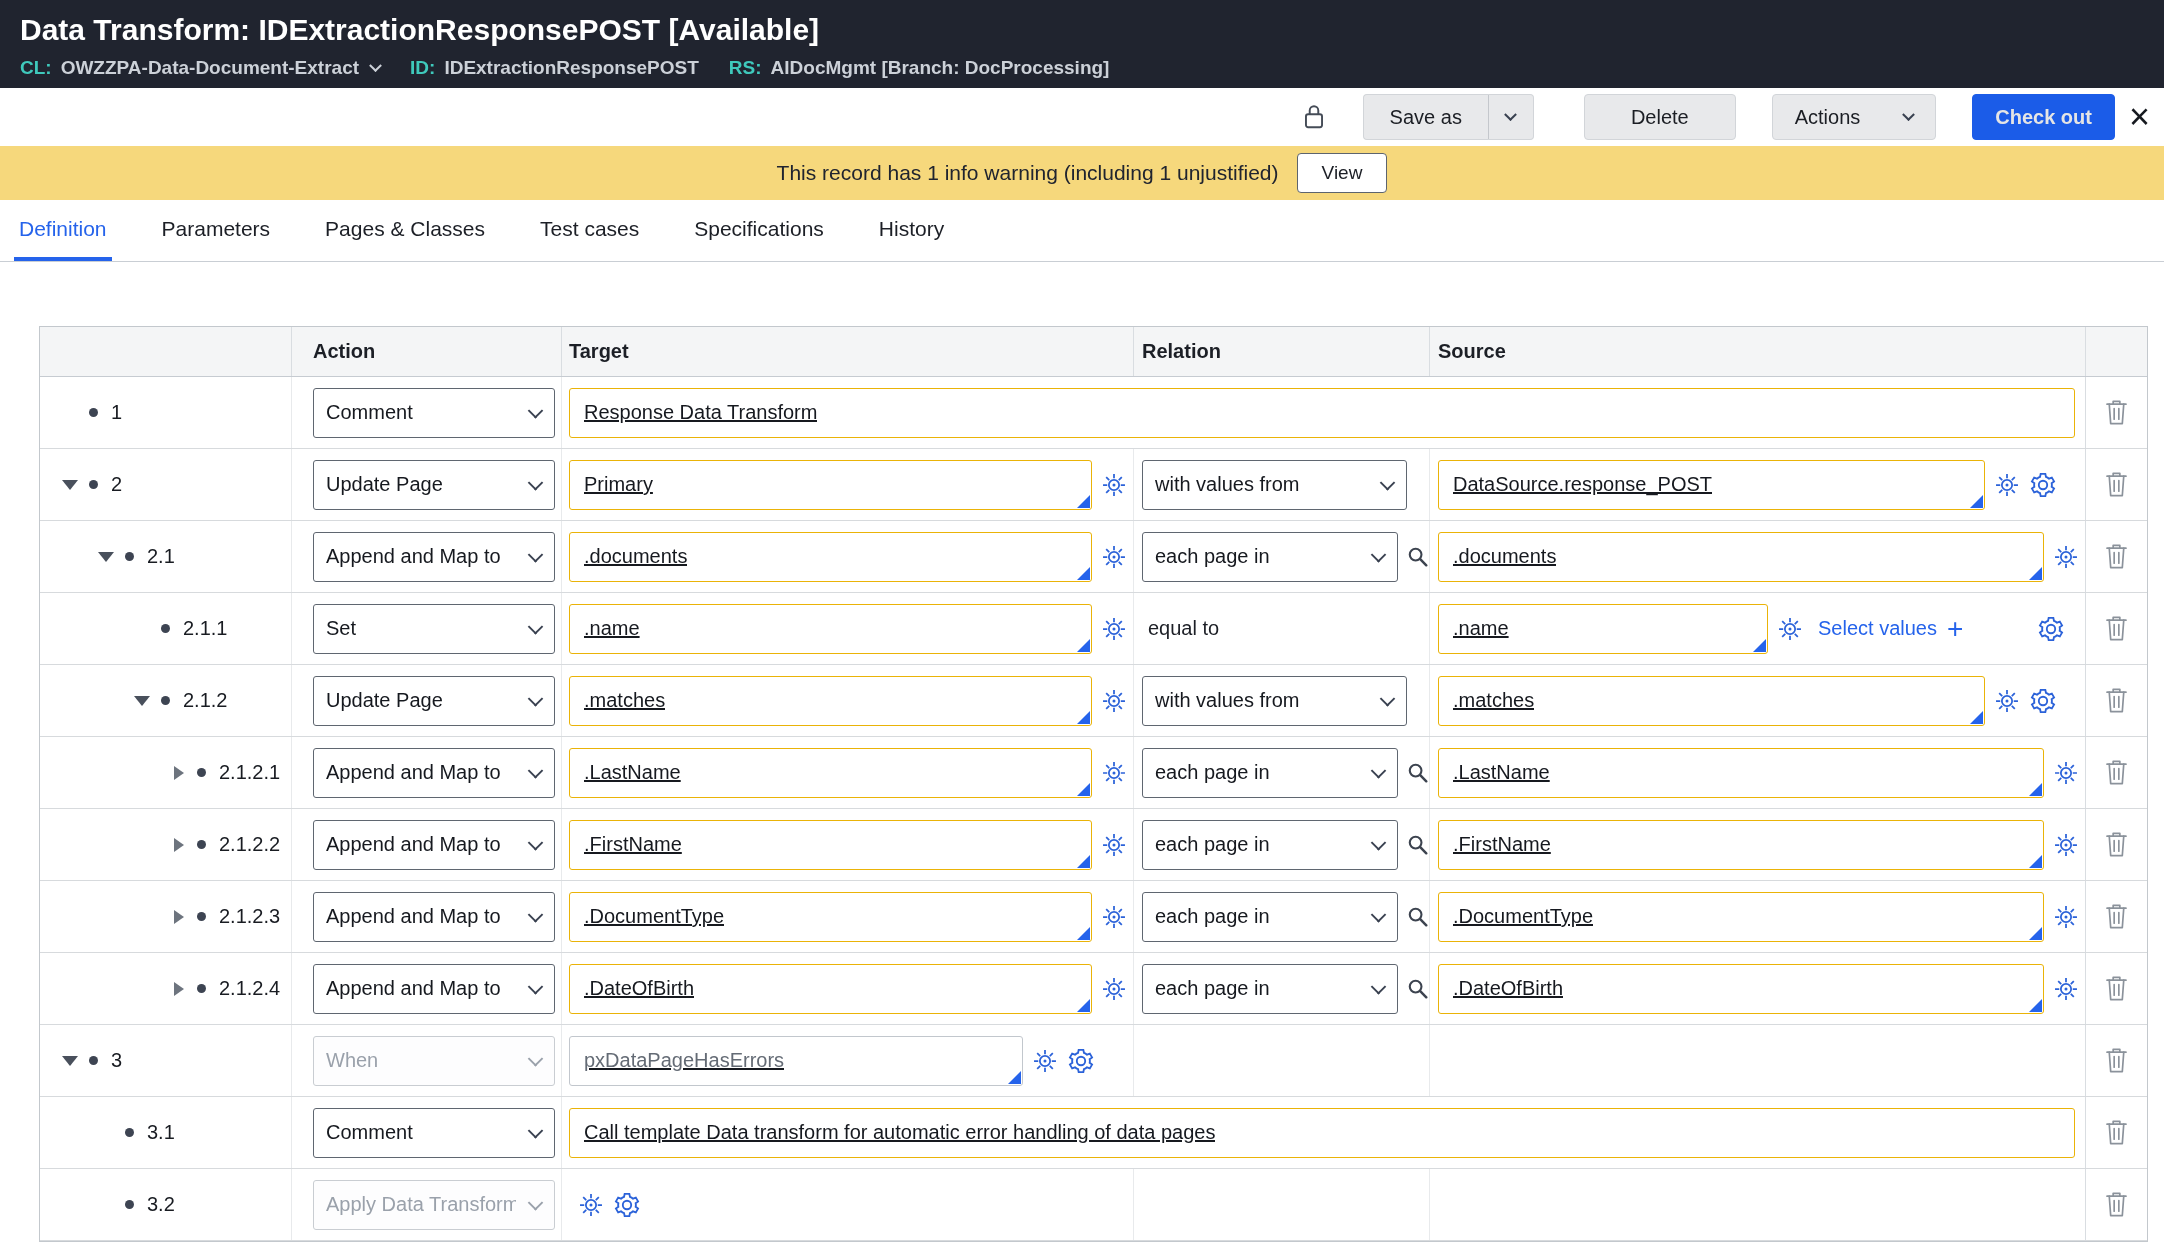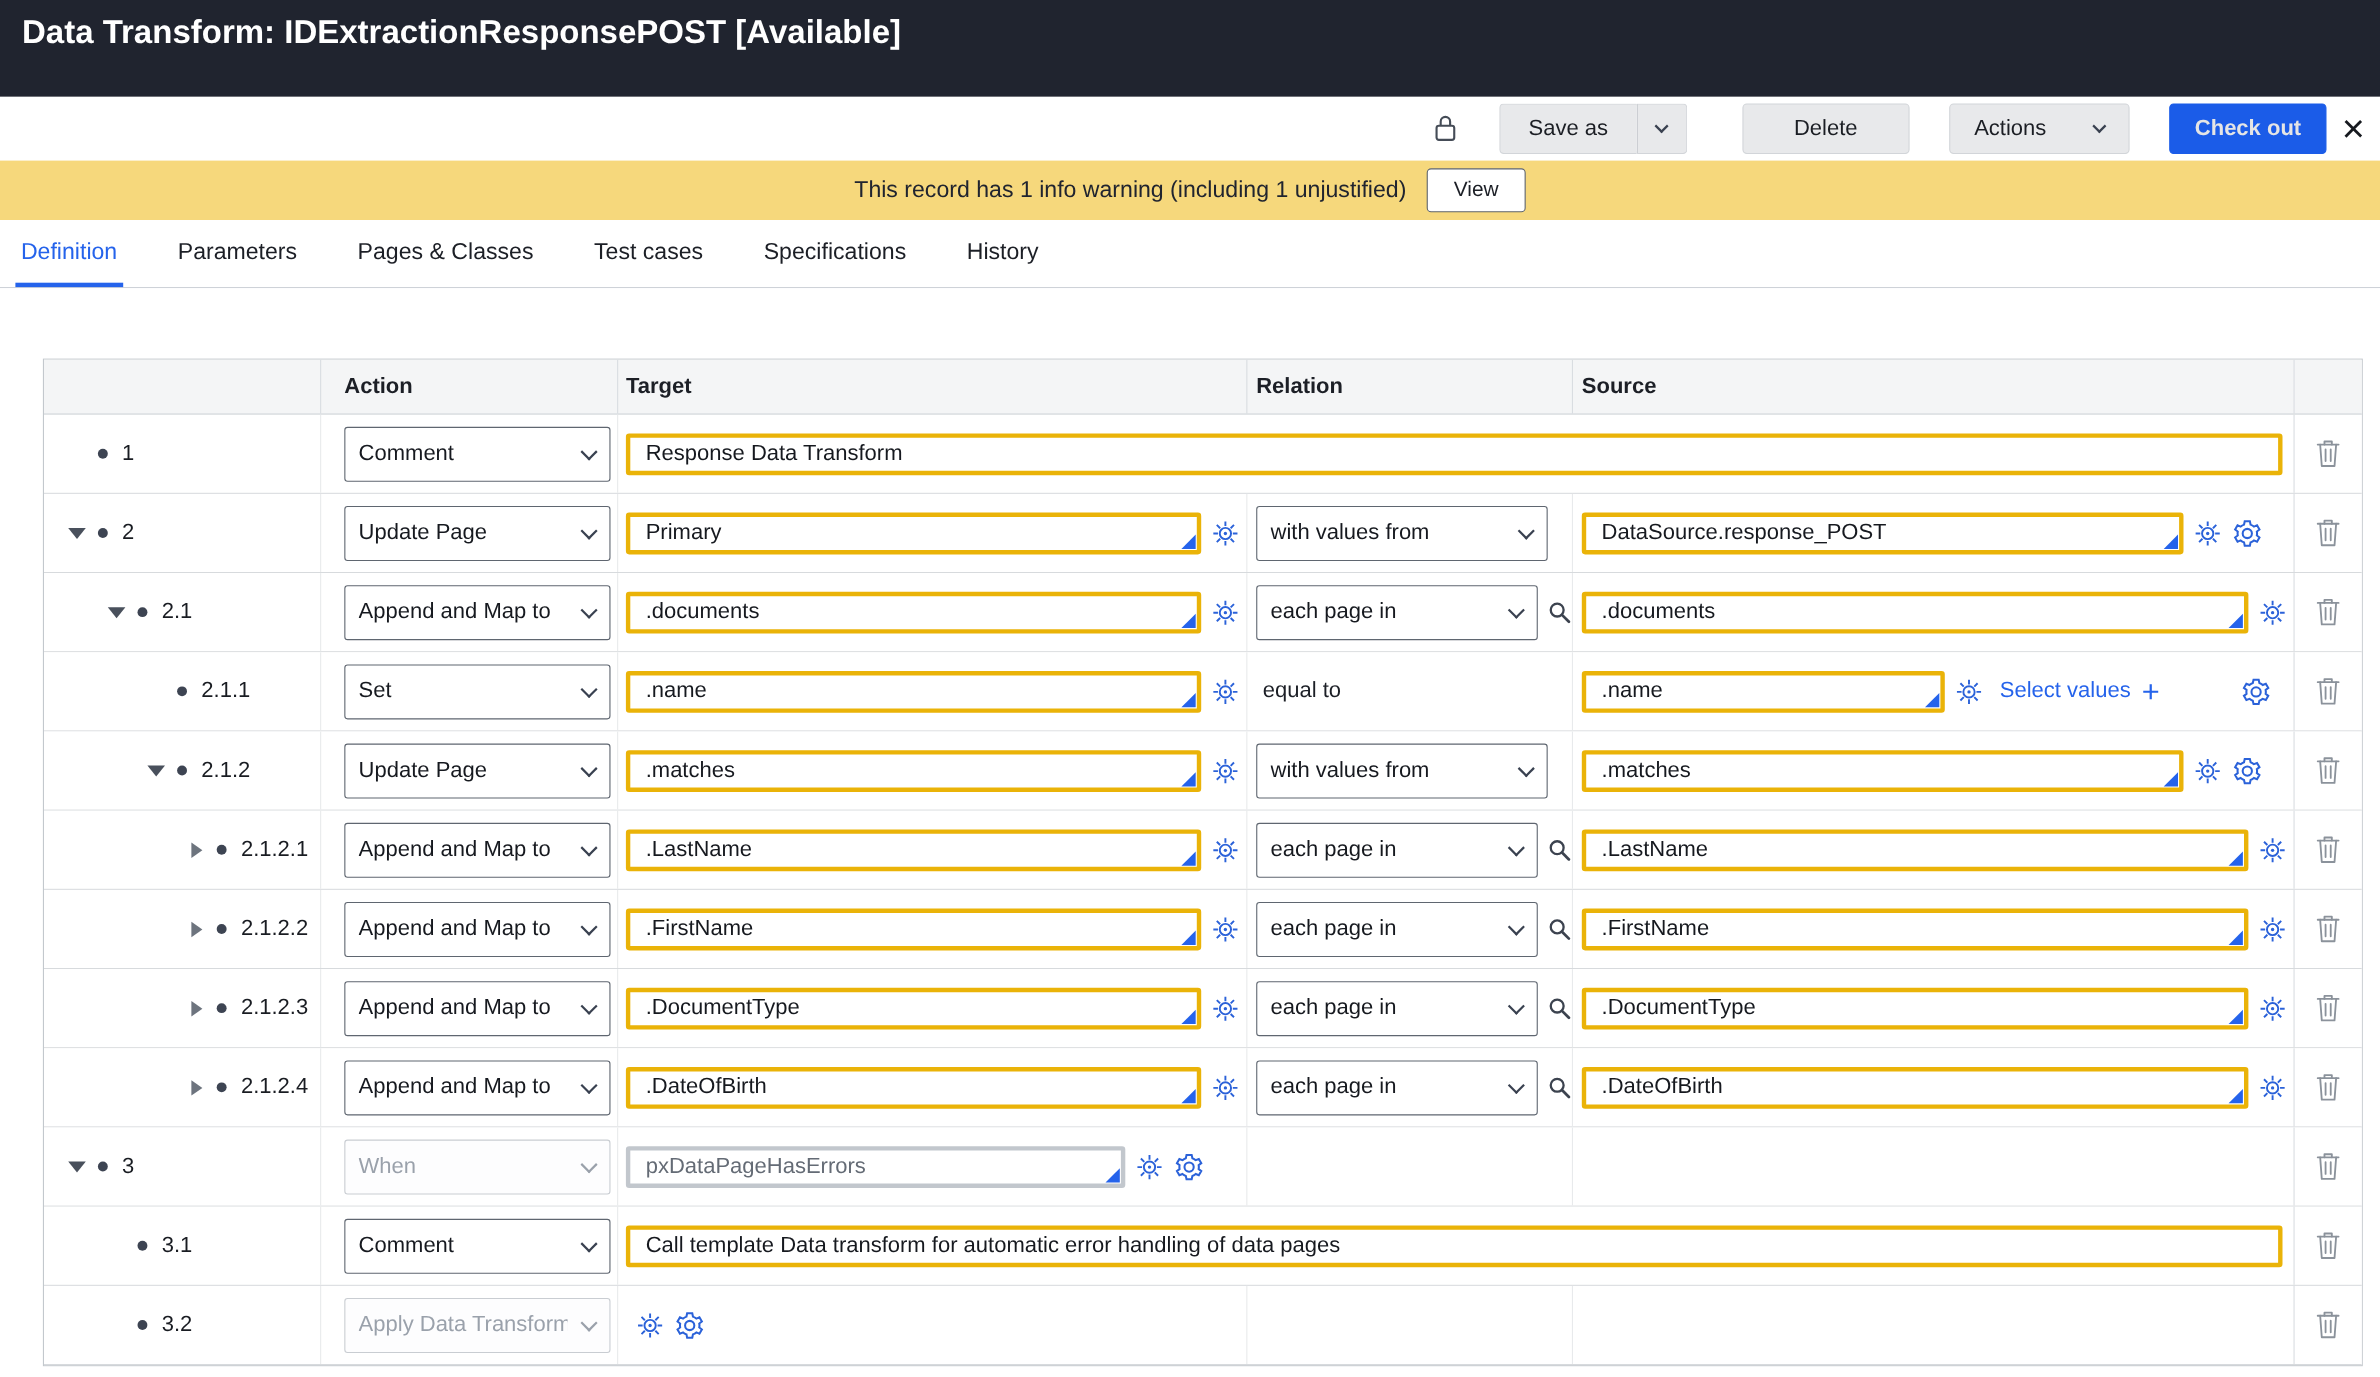--- a/index.html
+++ b/index.html
@@ -81,22 +81,22 @@
     border-right:2px solid #394150;border-bottom:2px solid #394150;
     transform:translateY(-70%) rotate(45deg);}
   .select.disabled{border-color:#c9cdd2;color:#9aa1ab;background:#fdfdfe;cursor:default;}
   .select.disabled::after{border-color:#9aa1ab;}
   .action-select{width:242px;}
   .relation-select{width:265px;}
   .sel-label{white-space:nowrap;overflow:hidden;max-width:100%;}
   .relation-text{font-size:20px;color:#1c1f26;padding-left:6px;}
 
   
-  .field{position:relative;border:4px solid #eab308;border-radius:3px;height:38px;background:#fff;
-    display:flex;align-items:center;padding:0 14px;font-size:20px;color:#16191f;cursor:text;flex:none;}
+  .field{position:relative;border:1px solid #eab308;border-radius:3px;height:50px;background:#fff;
+    display:flex;align-items:center;padding:0 14px;font-size:20px;color:#16191f;cursor:text;flex:none;text-decoration:underline;}
   .field .corner{position:absolute;right:1px;bottom:1px;width:0;height:0;
     border-bottom:13px solid var(--accent,#2563eb);border-left:13px solid transparent;cursor:pointer;}
   .field-text{white-space:nowrap;overflow:hidden;}
   .field.muted{border-color:#c2c7cd;}
   .field.muted .field-text{color:#646b75;}
   .t-normal{width:523px;} .t-short{width:454px;}
   .s-normal{width:606px;} .s-medium{width:547px;} .s-short{width:330px;}
   .wide-field{width:1506px;}
 
   .icon-btn{display:inline-flex;align-items:center;margin-left:8px;cursor:pointer;flex:none;}
@@ -104,20 +104,31 @@
   .link{color:var(--accent,#2563eb);font-size:20px;margin-left:14px;display:inline-flex;
     align-items:center;white-space:nowrap;cursor:pointer;}
   .link .plus{margin-left:10px;font-size:28px;line-height:1;font-weight:normal;}
   .trash-btn{display:inline-flex;cursor:pointer;}
 </style>
 </head>
 <body>
 
 <div class="app-header">
   <div class="app-title">Data Transform: IDExtractionResponsePOST [Available]</div>
+  <div class="meta">
+    <span class="mk">CL:</span>
+    <span class="mv">
+      <span>OWZZPA-Data-Document-Extract</span>
+      <span class="chev"></span>
+    </span>
+    <span class="mk">ID:</span>
+    <span class="mv">IDExtractionResponsePOST</span>
+    <span class="mk">RS:</span>
+    <span class="mv">AIDocMgmt [Branch: DocProcessing]</span>
+  </div>
 </div>
 
 <div class="toolbar">
   <span class="lock">
     <svg width="26" height="30" viewBox="0 0 24 28" fill="none" stroke="#454c57" stroke-width="1.8">
       <rect x="4.5" y="11.5" width="15" height="12" rx="2"></rect>
         <path d="M8 11.5V8a4 4 0 0 1 8 0v3.5"></path>
     </svg>
   </span>
   <span class="split">

